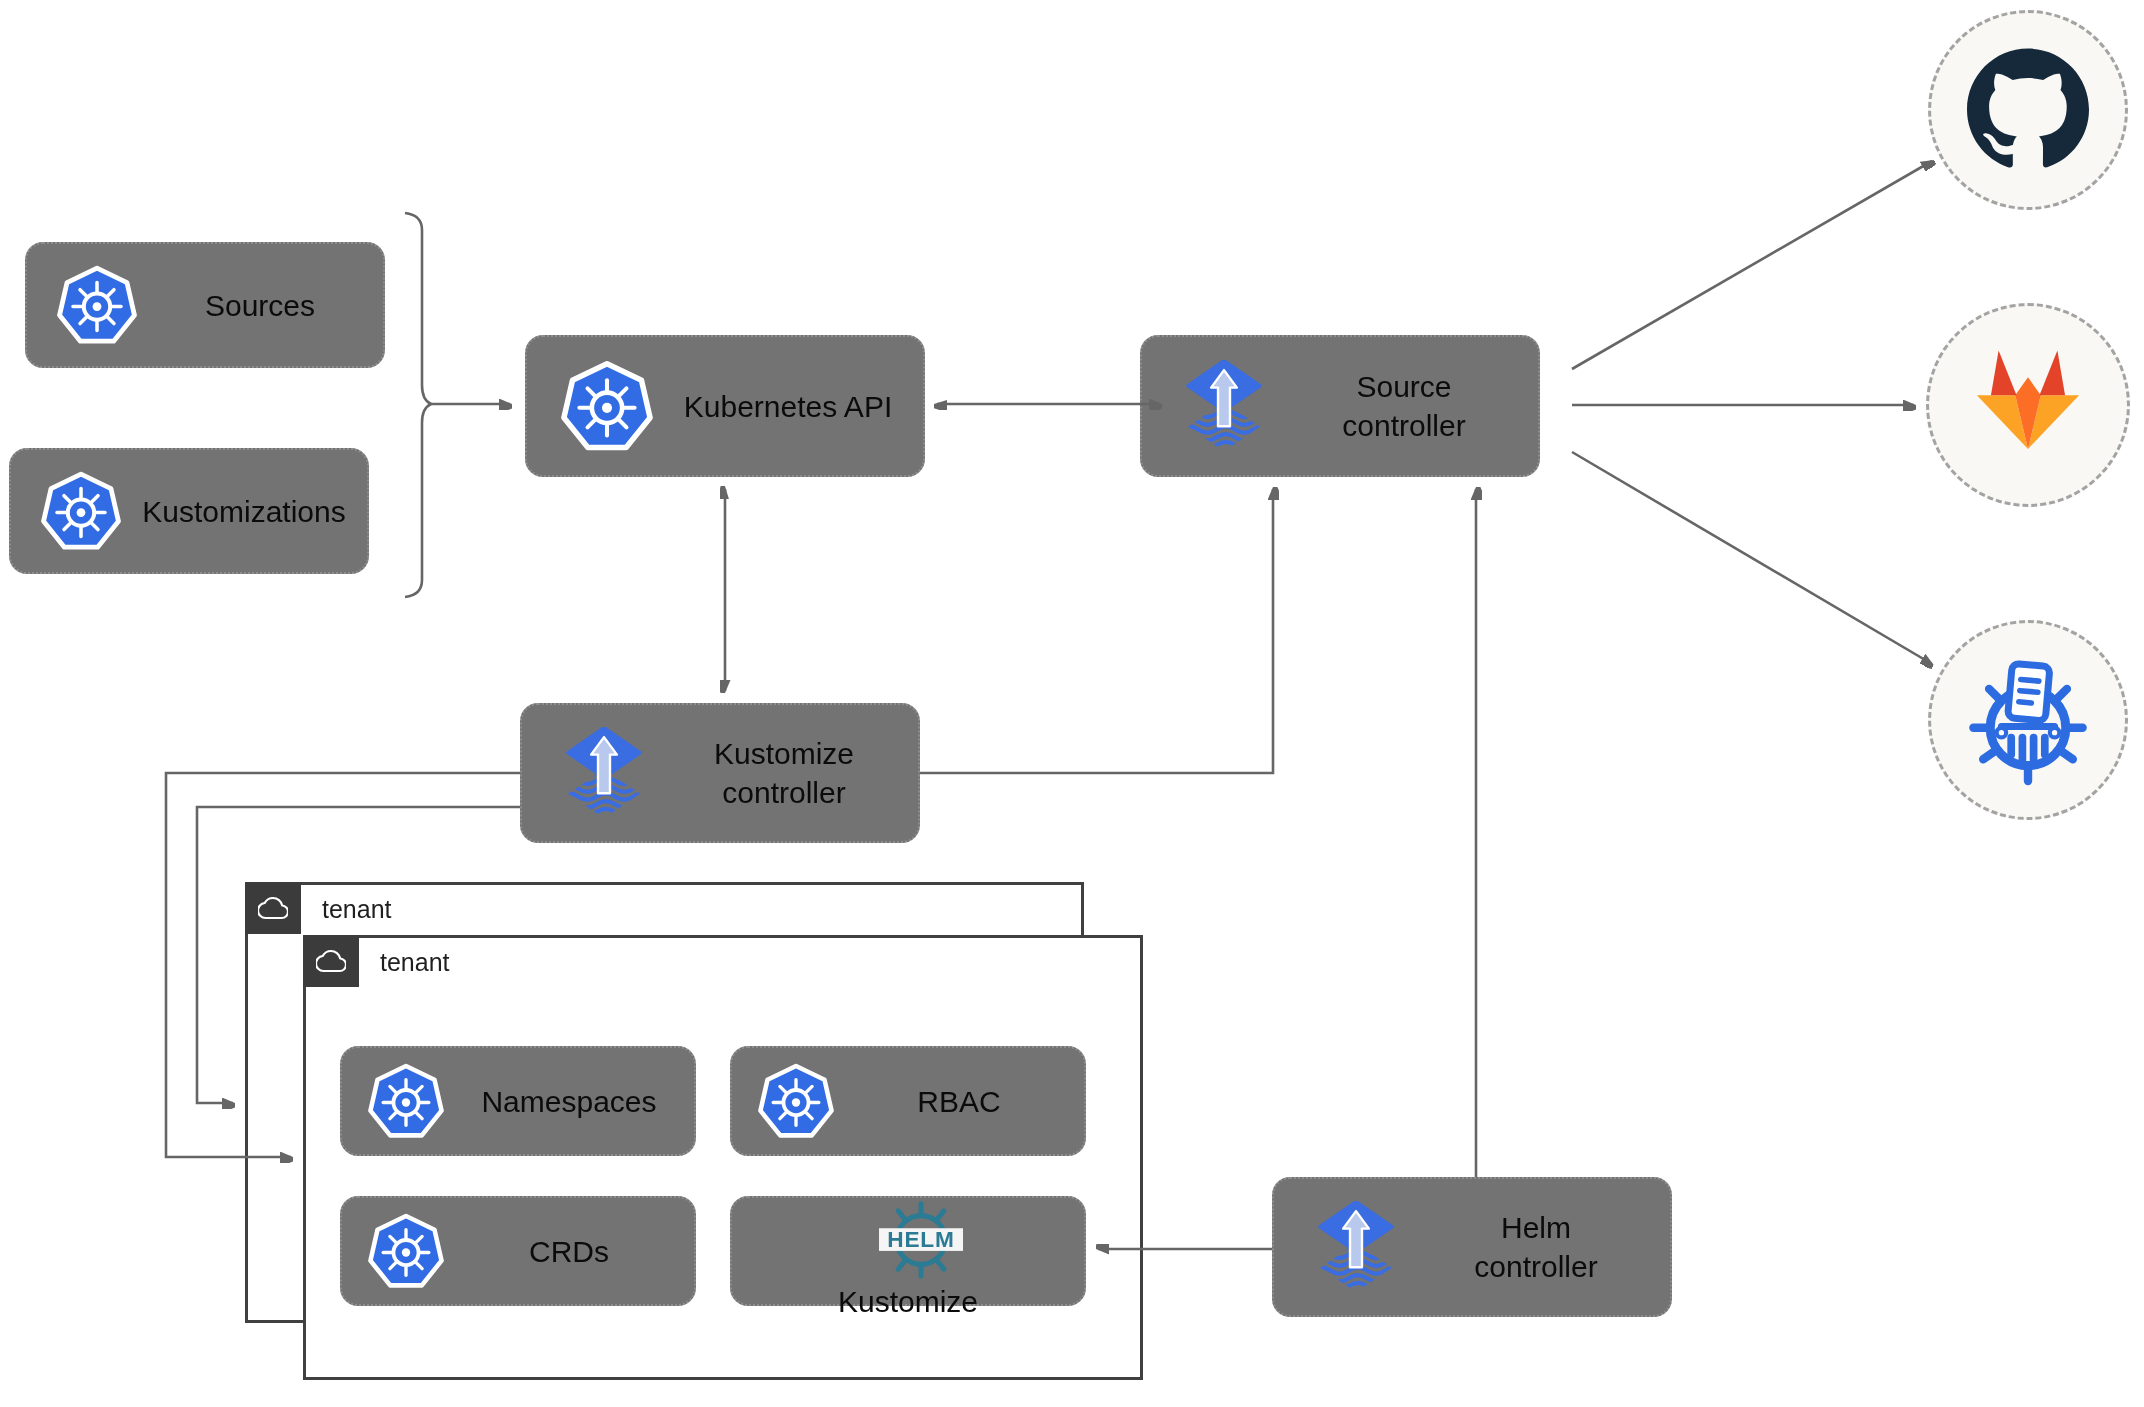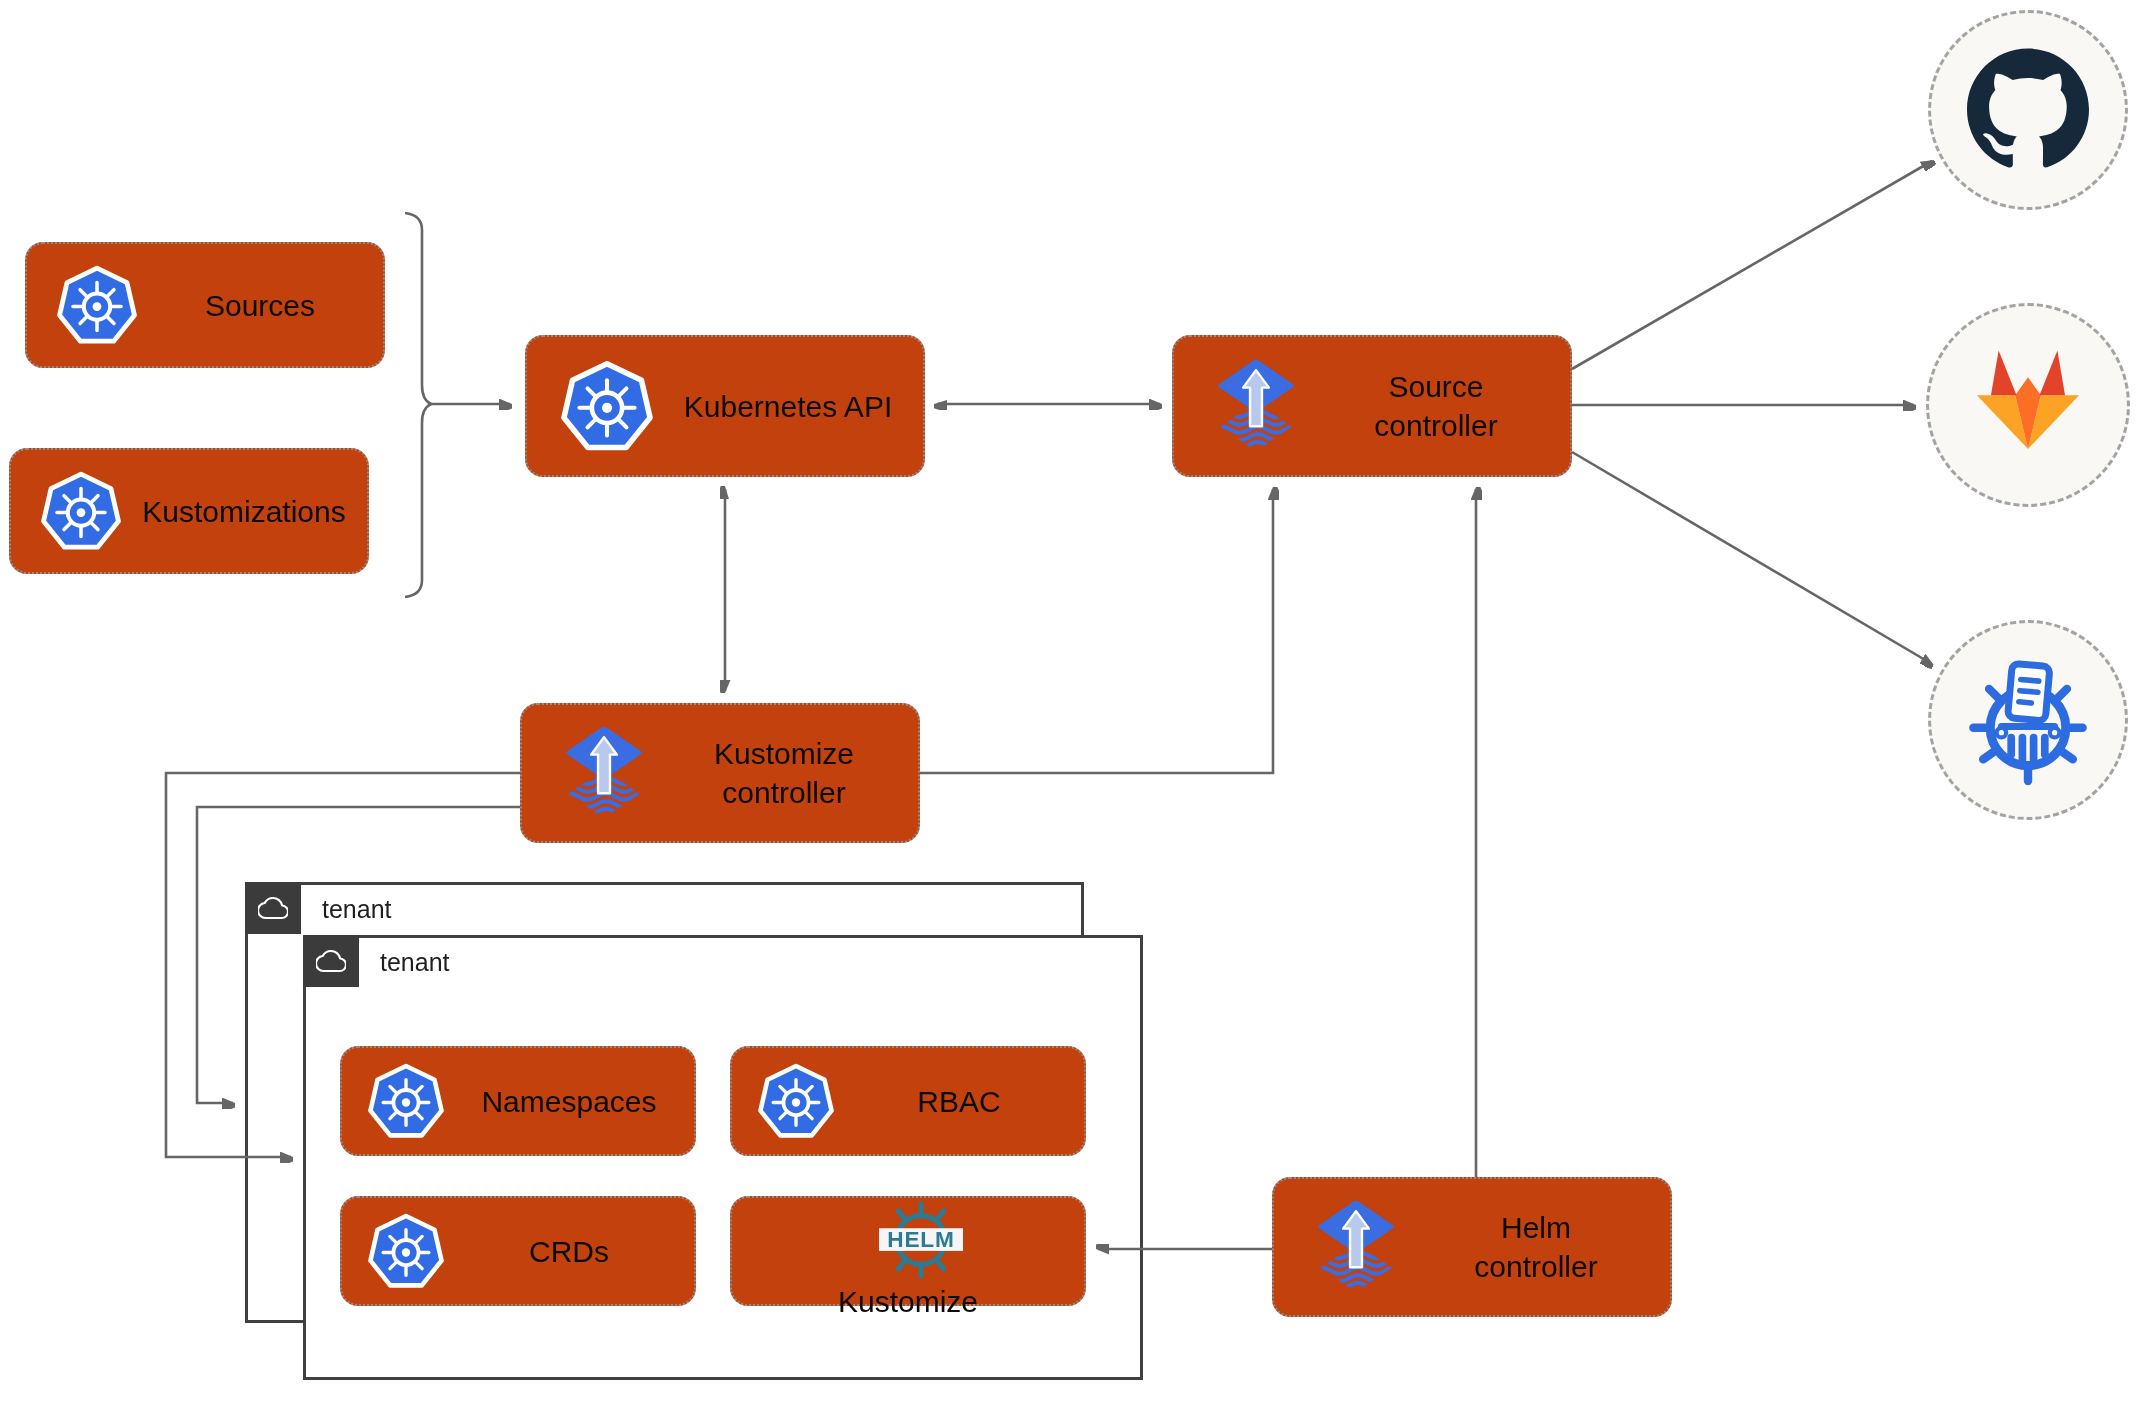--- a/index.html
+++ b/index.html
@@ -5,21 +5,21 @@
   html,body { margin:0; padding:0; background:#ffffff; }
   #canvas {
     position:relative; width:2144px; height:1407px;
     font-family:"Liberation Sans", sans-serif;
     background:#ffffff; overflow:hidden;
   }
 
   
   .node {
     position:absolute; box-sizing:border-box;
-    background:#c2410c;
+    background:#737373;
     border:2px dotted #8e8e8e;
     border-radius:18px;
     display:flex; align-items:center;
     z-index:6;
   }
   .node .lbl {
     flex:1; text-align:center;
     font-size:30px; color:#0b0b0b; line-height:1.3;
   }
   .node .iconwrap { flex:0 0 auto; display:flex; align-items:center; justify-content:center; }
@@ -161,21 +161,21 @@
 
   <div class="node" style="left:525px; top:335px; width:400px; height:142px;">
     <span class="iconwrap" style="margin-left:34px;">
       <svg width="92" height="92">
           <use href="#sym-k8s"></use>
         </svg>
     </span>
     <span class="lbl">Kubernetes API</span>
   </div>
 
-  <div class="node stacked" style="left:1172px; top:335px; width:400px; height:142px;">
+  <div class="node stacked" style="left:1140px; top:335px; width:400px; height:142px;">
     <span class="iconwrap" style="margin-left:36px;">
       <svg width="92" height="92">
           <use href="#sym-flux"></use>
         </svg>
     </span>
     <span class="lbl">Source controller</span>
   </div>
 
   <div class="node stacked" style="left:520px; top:703px; width:400px; height:140px;">
     <span class="iconwrap" style="margin-left:36px;">

